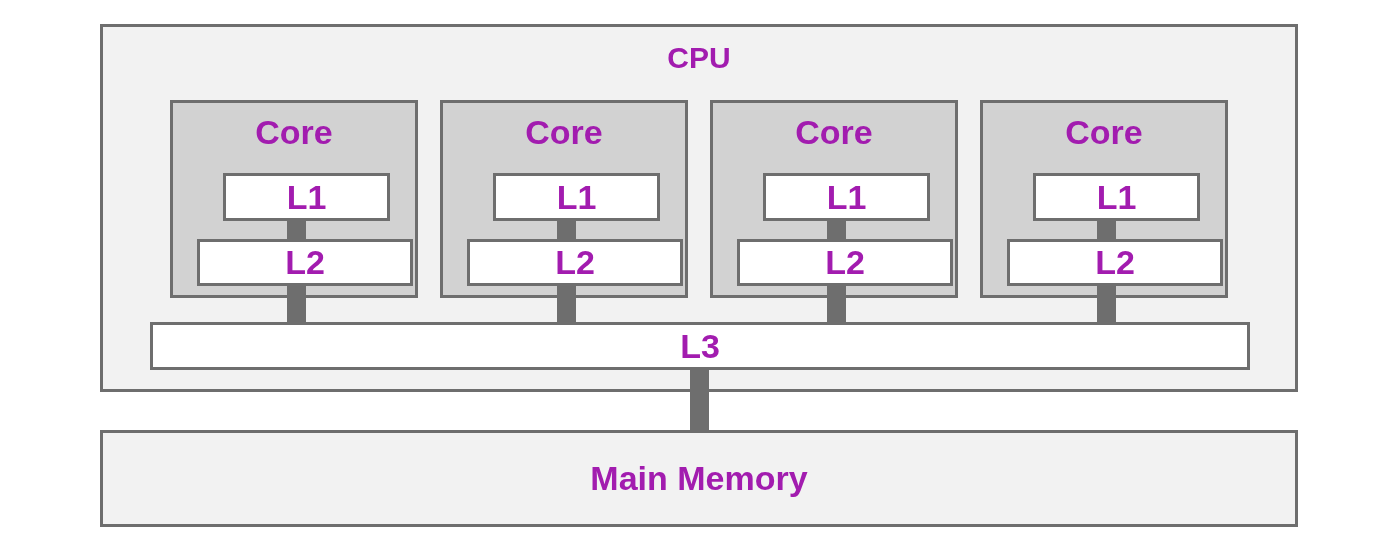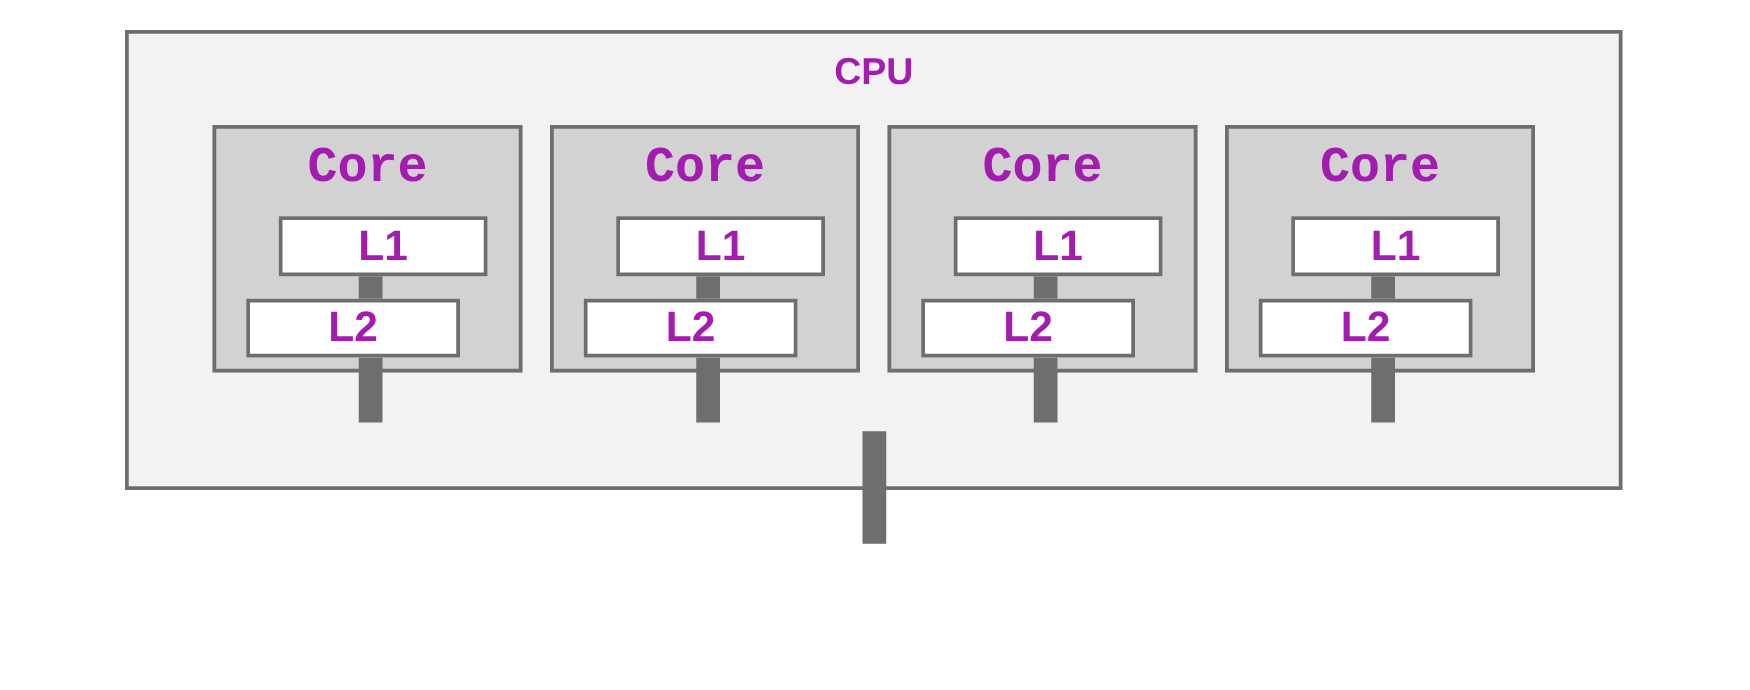--- a/index.html
+++ b/index.html
@@ -29,31 +29,31 @@
   .core-box {
     top: 100px; width: 248px; height: 198px;
     background: #d2d2d2; z-index: 2;
   }
   .core-1 { left: 170px; }
   .core-2 { left: 440px; }
   .core-3 { left: 710px; }
   .core-4 { left: 980px; }
   .core-label {
     position: absolute; left: 0; top: 10px; width: 100%;
-    text-align: center; font-size: 40px; z-index: 2; font-family: Liberation Mono, monospace;
+    text-align: center; font-size: 34px; z-index: 2;
   }
 
   .cache-box {
     position: absolute; background: #ffffff;
     border: 3px solid #6e6e6e; box-sizing: border-box;
     display: flex; align-items: center; justify-content: center;
     font-size: 34px; z-index: 2;
   }
   .l1-box { left: 50px;  top: 70px;  width: 167px; height: 48px; }
-  .l2-box { left: 24px;  top: 136px; width: 171px; height: 47px; }
+  .l2-box { left: 24px;  top: 136px; width: 216px; height: 47px; }
 
   .connector { position: absolute; width: 19px; background: #6e6e6e; }
   .core-connector { left: 114px; top: 90px; height: 145px; z-index: 1; }
   .main-connector { left: 690px; top: 345px; height: 90px; z-index: 2; }
 
   .l3-box {
     left: 150px; top: 322px; width: 1100px; height: 48px;
     background: #ffffff; font-size: 34px; z-index: 3;
   }
 
@@ -94,15 +94,19 @@
 
   <div class="abs outlined core-box core-4">
     <div class="core-label">Core</div>
     <div class="connector core-connector"></div>
     <div class="cache-box l1-box">L1</div>
     <div class="cache-box l2-box">L2</div>
   </div>
 
   <div class="connector main-connector"></div>
 
+  <div class="abs outlined center-flex l3-box">L3</div>
 
+  <div class="abs outlined center-flex memory-box">
+    <span>Main Memory</span>
+  </div>
 
 </div>
 
 </body></html>

